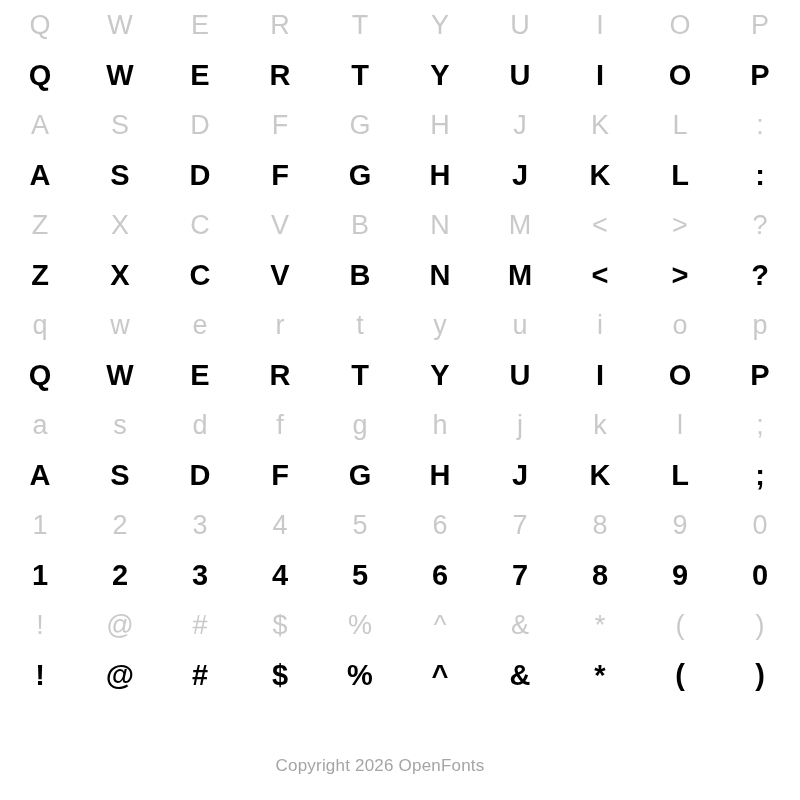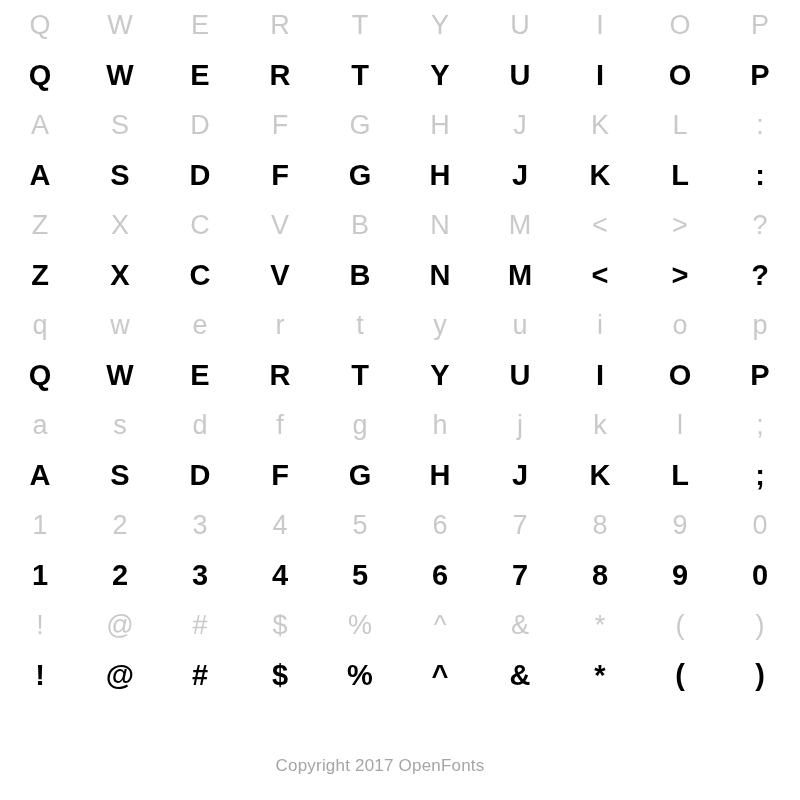--- a/index.html
+++ b/index.html
@@ -192,14 +192,14 @@
       <div class="cell bold-glyph" style="color: rgb(0, 0, 0); font-size: 29px; font-weight: 700;">@</div>
       <div class="cell bold-glyph" style="color: rgb(0, 0, 0); font-size: 29px; font-weight: 700;">#</div>
       <div class="cell bold-glyph" style="color: rgb(0, 0, 0); font-size: 29px; font-weight: 700;">$</div>
       <div class="cell bold-glyph" style="color: rgb(0, 0, 0); font-size: 29px; font-weight: 700;">%</div>
       <div class="cell bold-glyph" style="color: rgb(0, 0, 0); font-size: 29px; font-weight: 700;">^</div>
       <div class="cell bold-glyph" style="color: rgb(0, 0, 0); font-size: 29px; font-weight: 700;">&amp;</div>
       <div class="cell bold-glyph" style="color: rgb(0, 0, 0); font-size: 29px; font-weight: 700;">*</div>
       <div class="cell bold-glyph" style="color: rgb(0, 0, 0); font-size: 29px; font-weight: 700;">(</div>
       <div class="cell bold-glyph" style="color: rgb(0, 0, 0); font-size: 29px; font-weight: 700;">)</div>
     </div>
-  <div class="footer">Copyright 2017 OpenFonts</div>
+  <div class="footer">Copyright 2026 OpenFonts</div>
 </div>
 
 </body></html>

